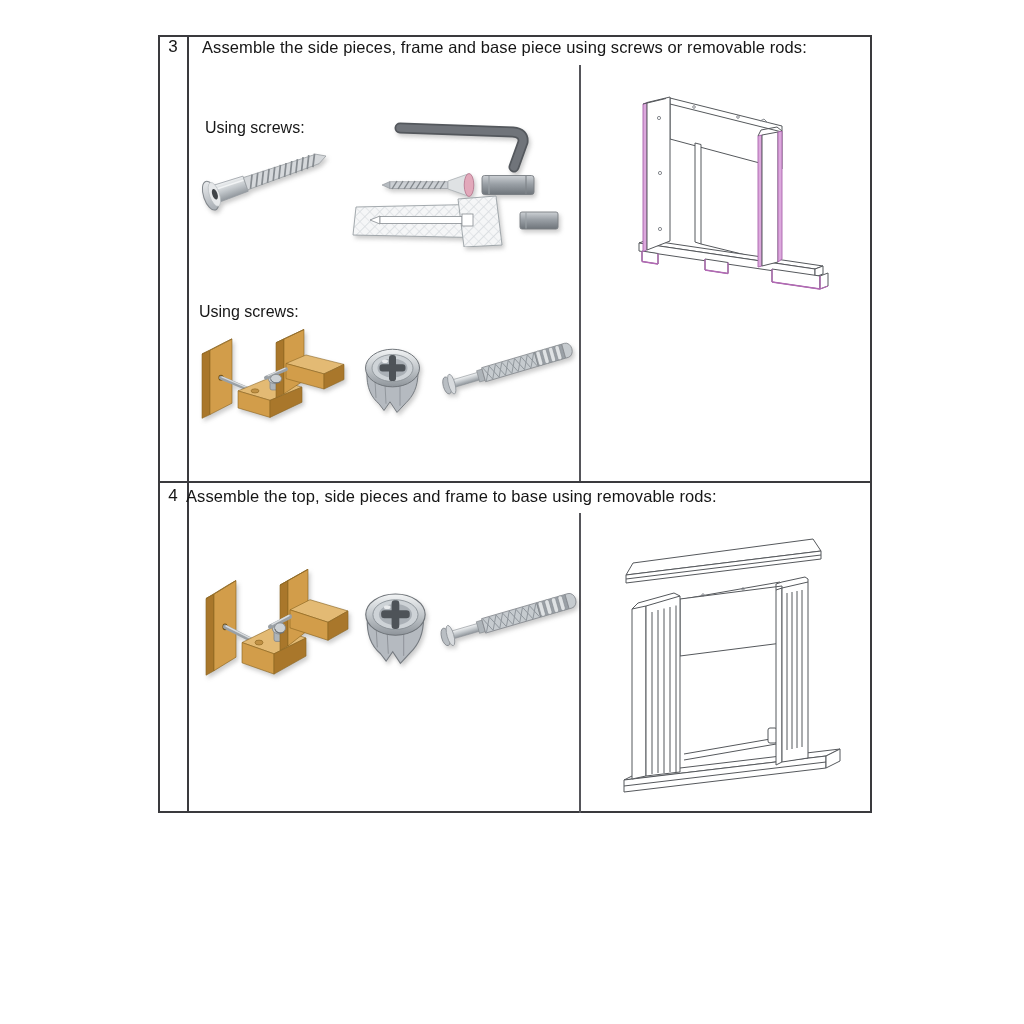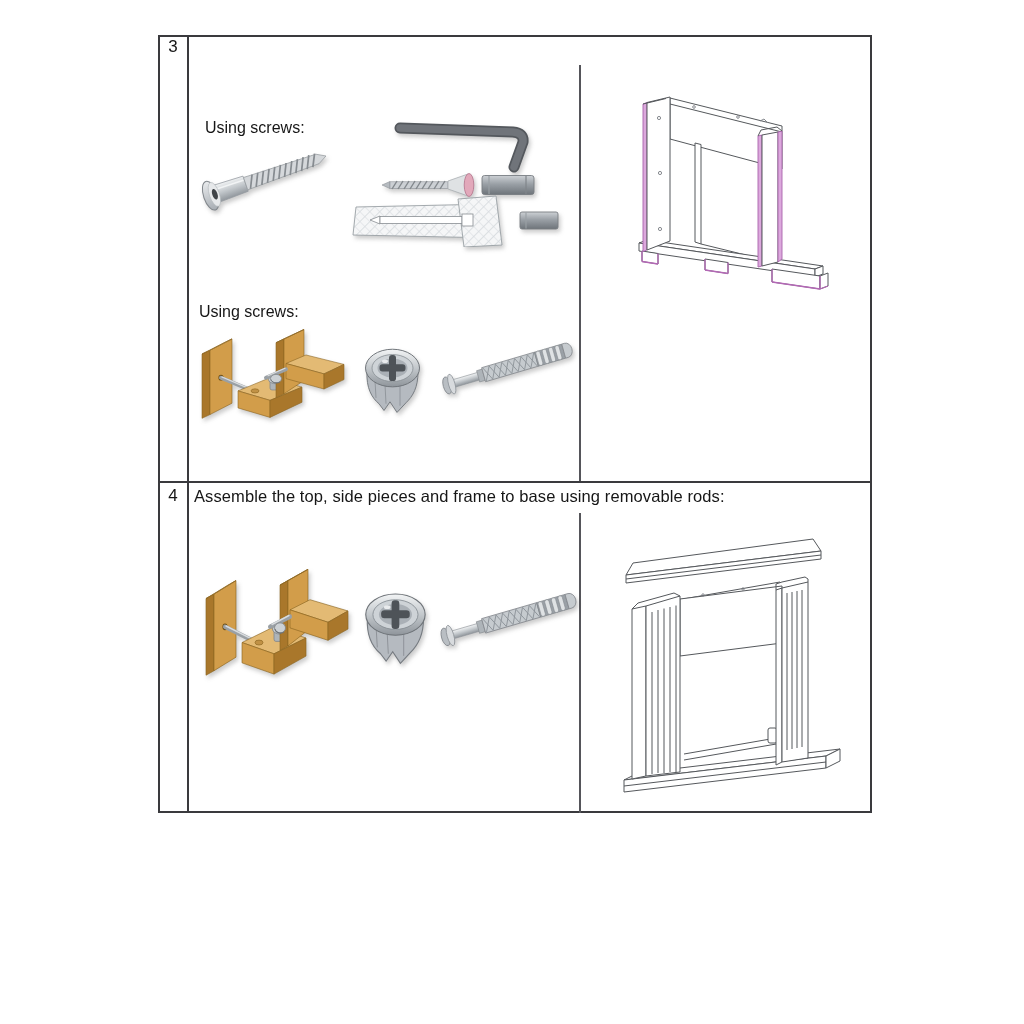--- a/index.html
+++ b/index.html
@@ -44,25 +44,26 @@
     </defs>
   </svg>
 
   <div class="abs tbl-border"></div>
   <div class="abs ln" style="left:187px;top:35px;width:2px;height:778px;"></div>
   <div class="abs ln" style="left:158px;top:481px;width:714px;height:2px;"></div>
   <div class="abs ln-sub" style="left:579px;top:65px;width:2px;height:416px;"></div>
   <div class="abs ln-sub" style="left:579px;top:513px;width:2px;height:300px;"></div>
 
   <div class="abs step-num" style="left:160px;top:37px;">3</div>
+  <div class="abs row-title" style="left:202px;top:38px;">Assemble the side pieces, frame and base piece using screws or removable rods:</div>
   <div class="abs section-label" style="left:205px;top:73px;">Using screws:</div>
   <div class="abs section-label" style="left:199px;top:257px;">Using screws:</div>
 
   <div class="abs step-num" style="left:160px;top:486px;">4</div>
-  <div class="abs row-title" style="left:194px;top:487px;">Assemble the top, side pieces and frame to base using removable rods:</div>
+  <div class="abs row-title" style="left:186px;top:487px;">Assemble the top, side pieces and frame to base using removable rods:</div>
 
   <div class="abs ph" style="left:198px;top:132px;">
     <svg width="140" height="88" viewBox="0 0 140 88">
       <g transform="translate(6,66) rotate(-19)">
         <polygon points="12,-9 44,-8 44,8 12,9" fill="url(#gMetalV)" stroke="#959aa0" stroke-width="0.7"></polygon>
         <polygon points="44,-6.5 120,-5 129,0 120,5 44,6.5" fill="#d5d8db" stroke="#979ca1" stroke-width="0.7"></polygon>
         <g stroke="#868b90" stroke-width="1.7">
           <line x1="47" y1="6.4" x2="53" y2="-6.4"></line>
             <line x1="53" y1="6.4" x2="59" y2="-6.4"></line>
           <line x1="59" y1="6.4" x2="65" y2="-6.4"></line>

